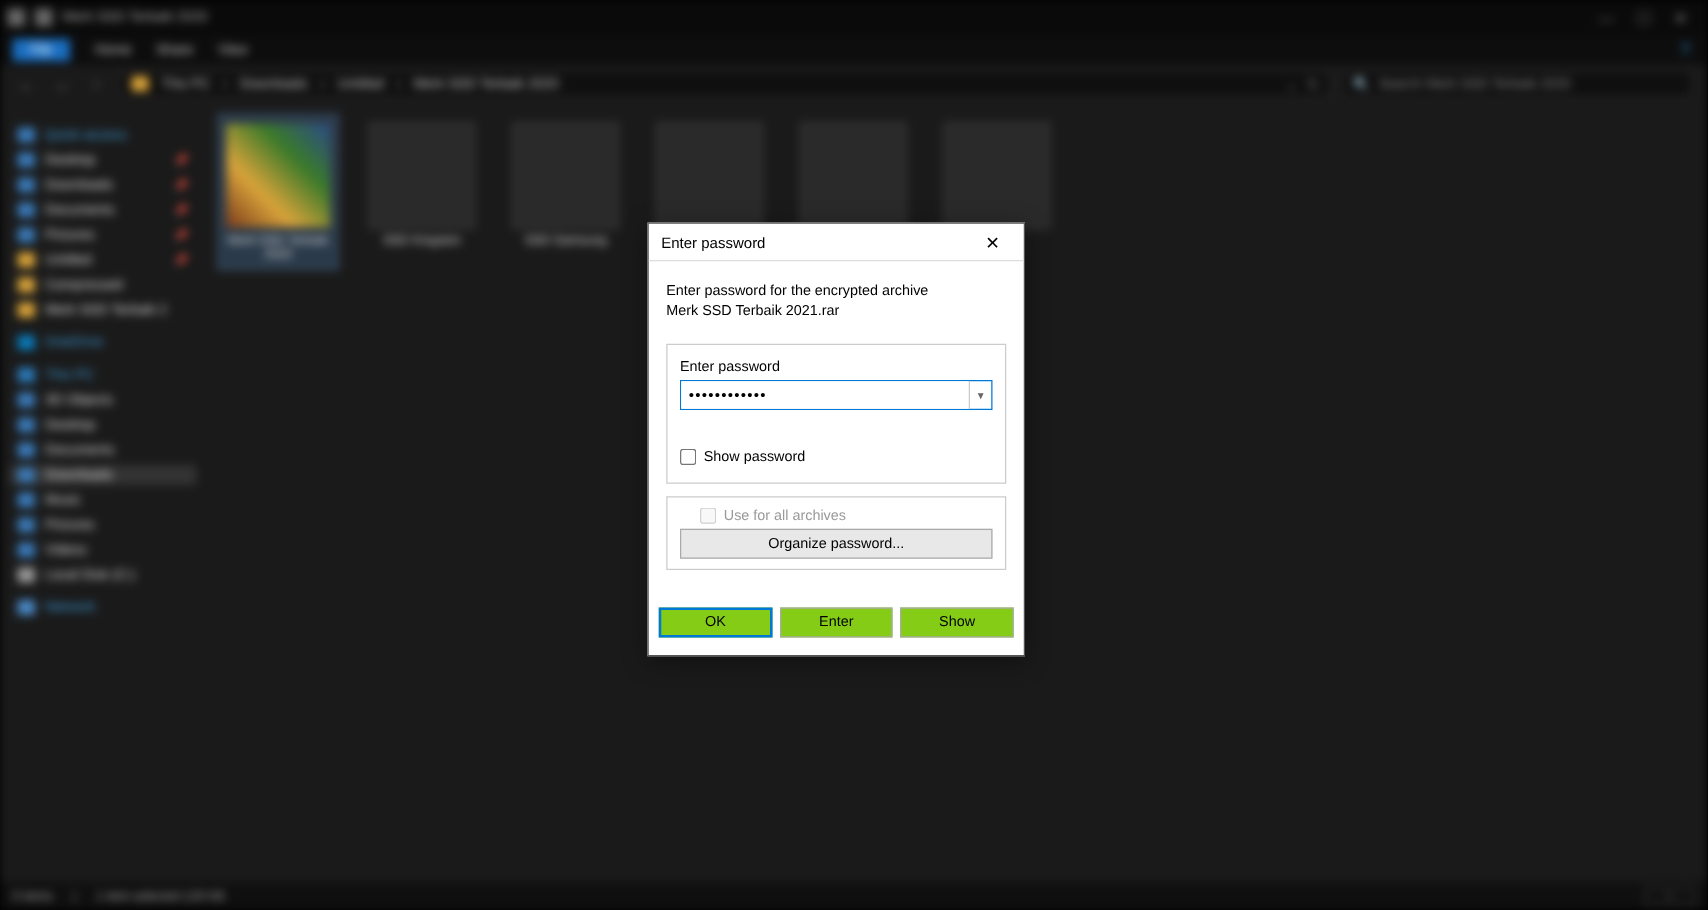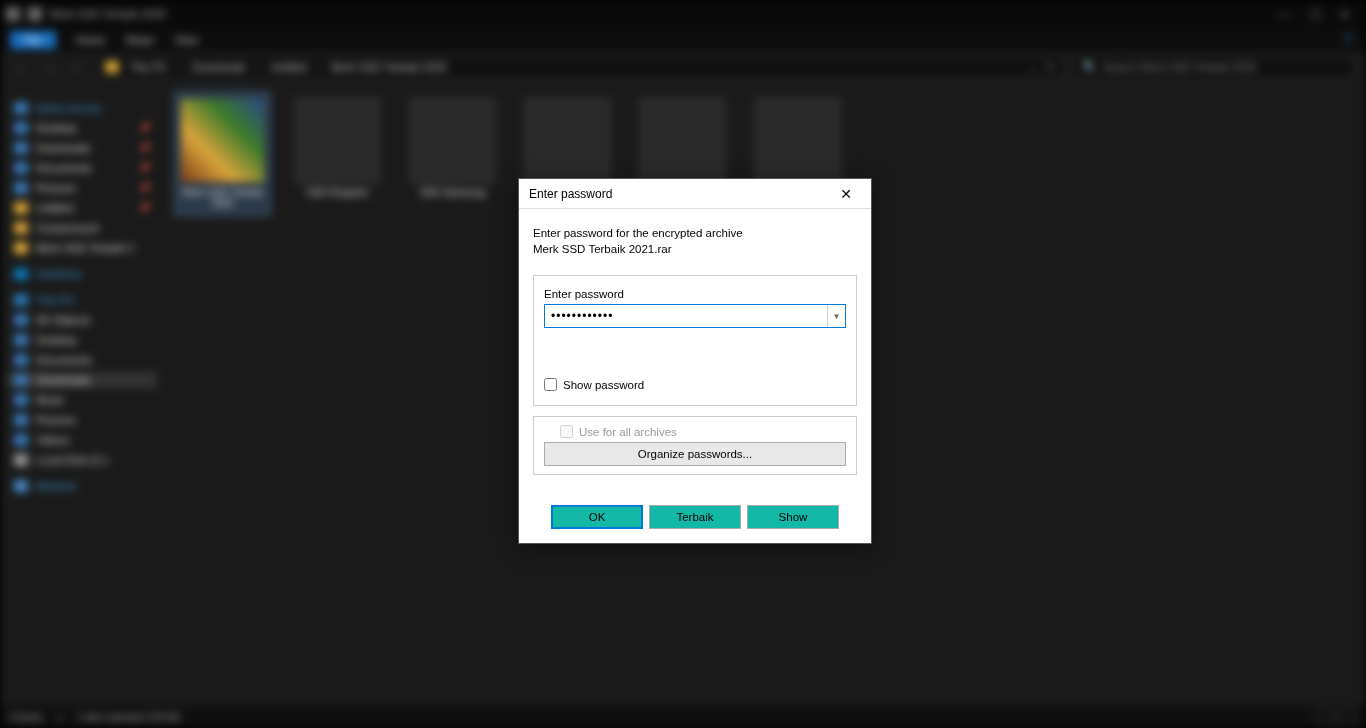--- a/index.html
+++ b/index.html
@@ -36,36 +36,36 @@
 .thumb { width: 95px; display: flex; flex-direction: column; align-items: center; gap: 4px; padding:6px;}
 .thumb.sel { background: #2a3a4a; outline:1px solid #4a6a8a;}
 .thumb .timg { width: 85px; height: 85px; background: linear-gradient(45deg,#7a3a1a,#d8a33a,#3a7a2a,#2a4a8a); border:1px solid #444;}
 .thumb .timg.ssd{background:#2a2a2a;}
 .thumb .tlabel { color: #ddd; font-size: 10px; text-align: center; }
 .statusbar { position:absolute;bottom:0;left:0;right:0;height: 22px; background: #0f0f0f; display: flex; align-items: center; padding: 0 10px; gap: 16px; color: #aaa; font-size: 10px; }
 .statusbar .viewbtns{margin-left:auto;display:flex;gap:4px;}
 .statusbar .vbtn{width:18px;height:14px;border:1px solid #444;}
 
 
-.dialog { position: absolute; left: 518px; top: 178px; width: 354px; background: #fff; border: 1px solid #555; box-shadow: 0 4px 20px rgba(0,0,0,.4); font-size: 12px; color: #000; }
+.dialog { position: absolute; left: 518px; top: 178px; width: 302px; background: #fff; border: 1px solid #555; box-shadow: 0 4px 20px rgba(0,0,0,.4); font-size: 12px; color: #000; }
 .dlg-title { height: 30px; display: flex; align-items: center; padding: 0 10px; border-bottom: 1px solid #ddd; }
 .dlg-title .close { margin-left: auto; width: 30px; height: 24px; display: flex; align-items: center; justify-content: center; font-size: 14px; cursor: pointer; }
 .dlg-body { padding: 16px 14px 10px; }
 .dlg-msg { text-align: left; font-size: 11.5px; line-height: 1.4; margin-bottom: 18px; }
 .dlg-group { border: 1px solid #ccc; padding: 12px 10px 14px; margin-bottom: 10px; }
 .dlg-label { font-size: 11.5px; margin-bottom: 4px; }
 .dlg-input-wrap{display:flex;border:1px solid #0078d7;height:24px;}
 .dlg-input { flex:1; border: none; padding: 0 6px; font-size: 12px; letter-spacing: 1px; outline:none;}
 .dlg-dd{width:18px;display:flex;align-items:center;justify-content:center;border-left:1px solid #ccc;color:#666;font-size:8px;}
-.dlg-check { display: flex; align-items: center; gap: 6px; font-size: 11.5px; margin-top: 50px; }
+.dlg-check { display: flex; align-items: center; gap: 6px; font-size: 11.5px; margin-top: 31px; }
 .dlg-check input { width: 13px; height: 13px; }
 .dlg-check.disabled{color:#999;}
 .dlg-org { width: 100%; height: 24px; background: #e8e8e8; border: 1px solid #aaa; font-size: 11.5px; margin-top: 4px; cursor:pointer;}
 .dlg-buttons { display: flex; gap: 6px; padding: 10px 8px 14px; justify-content: center; }
-.dlg-btn { width: 92px; height: 24px; background: #14b8a6; border: 1px solid #aaa; font-size: 11.5px; cursor:pointer;}
+.dlg-btn { width: 92px; height: 24px; background: #84cc16; border: 1px solid #aaa; font-size: 11.5px; cursor:pointer;}
 .dlg-btn.primary { border: 2px solid #0078d7; }
 </style>
 </head>
 <body>
 
 <div class="explorer-bg">
   <div class="titlebar">
     <div class="tb-ico"></div>
     <div class="tb-ico"></div>
     <div class="tb-txt">Merk SSD Terbaik 2020</div>
@@ -250,21 +250,21 @@
       <label class="dlg-check">
         <input type="checkbox" style="">
         <span>Show password</span>
       </label>
     </div>
     <div class="dlg-group" style="padding:8px 10px;">
       <label class="dlg-check disabled" style="margin-top:0;padding-left:16px;">
         <input type="checkbox" disabled="" style="">
         <span>Use for all archives</span>
       </label>
-      <button class="dlg-org">Organize passwords...</button>
+      <button class="dlg-org">Organize password...</button>
     </div>
   </div>
   <div class="dlg-buttons">
     <button class="dlg-btn primary">OK</button>
-    <button class="dlg-btn">Terbaik</button>
+    <button class="dlg-btn">Enter</button>
     <button class="dlg-btn">Show</button>
   </div>
 </div>
 
 </body></html>

